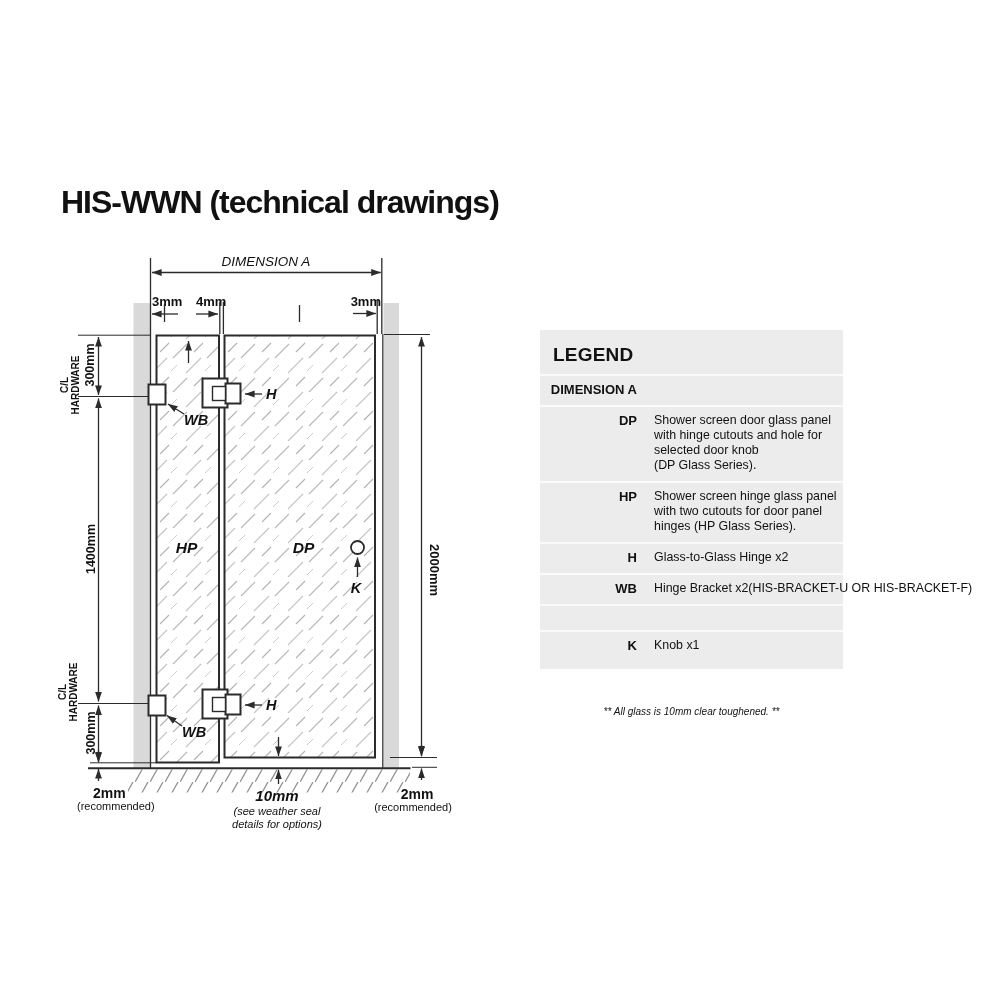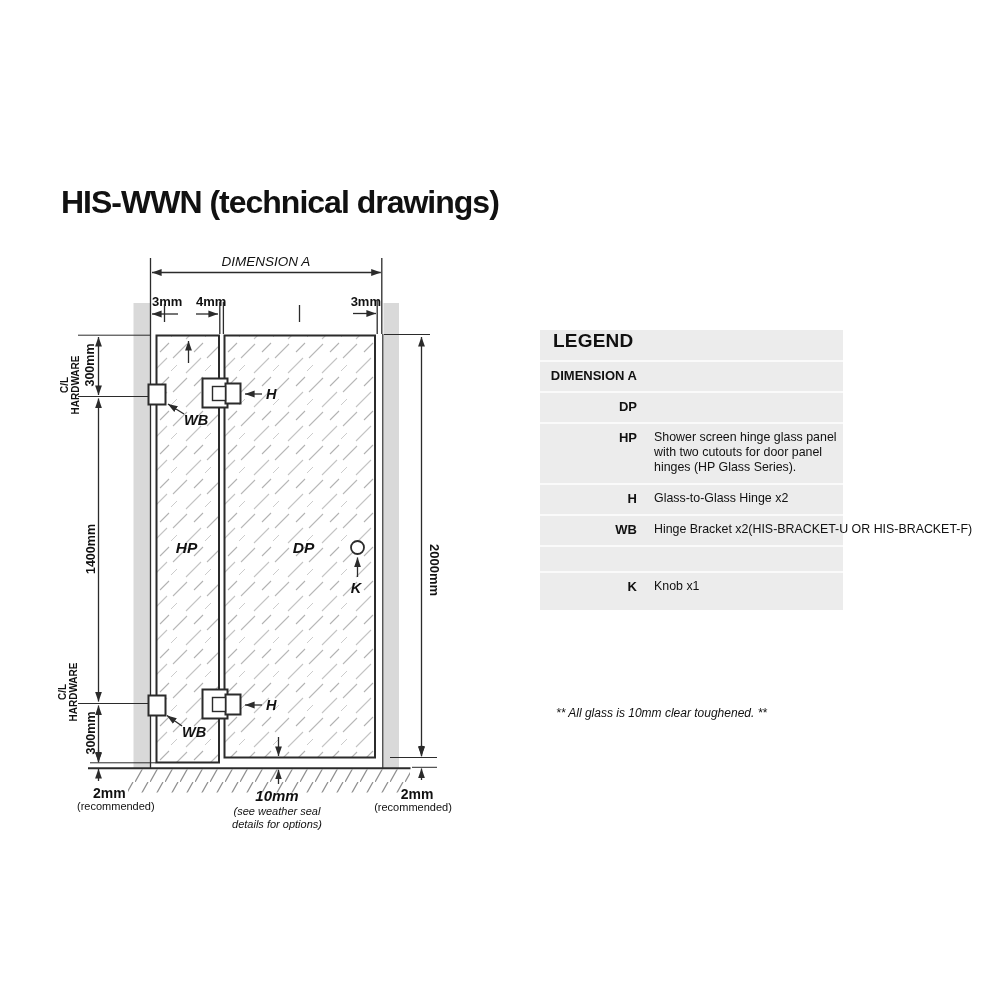--- a/index.html
+++ b/index.html
@@ -4,28 +4,28 @@
 <style>
   html,body{margin:0;padding:0;background:#fff;}
   #page{position:relative;width:1000px;height:1000px;background:#fff;overflow:hidden;
         font-family:"Liberation Sans", sans-serif;color:#111;}
   #title{position:absolute;left:61px;top:184px;font-size:32px;font-weight:bold;
          letter-spacing:-1px;white-space:nowrap;text-align:center;}
   #drawing{position:absolute;left:55px;top:245px;}
   
   #legend{position:absolute;left:540px;top:330px;width:303px;background:#ececec;
           padding-bottom:8px;}
-  #legend .heading{font-size:19px;font-weight:bold;padding:0 0 8px 13px;letter-spacing:0.2px;}
+  #legend .heading{font-size:19px;font-weight:bold;padding:14px 0 8px 13px;letter-spacing:0.2px;}
   #legend .lrow{display:flex;border-top:2px solid #fafafa;padding:6px 0 8px 0;}
   #legend .lrow.empty{height:10px;}
   #legend .term{flex:0 0 97px;text-align:right;font-size:13px;font-weight:bold;line-height:15px;}
   #legend .desc{margin-left:17px;font-size:12.4px;line-height:15px;white-space:pre-line;}
   #legend .lrow.nowrap .desc{white-space:nowrap;}
-  #footnote{position:absolute;left:510px;top:706px;width:303px;text-align:center;
-            font-size:12px;font-style:italic;white-space:nowrap;}
+  #footnote{position:absolute;left:540px;top:706px;width:303px;text-align:center;
+            font-size:10px;font-style:italic;white-space:nowrap;}
   
   svg text{fill:#111;}
   .stroke{stroke:#2b2b2b;fill:none;}
 </style>
 </head>
 <body>
 <div id="page">
 
 <div id="title">HIS-WWN (technical drawings)</div>
 
@@ -144,20 +144,24 @@
   <text x="303.5" y="553" text-anchor="middle" font-size="15.5" font-style="italic" font-weight="bold">DP</text>
 </svg>
 
 <div id="legend">
   <div class="heading">LEGEND</div>
   <div class="lrow">
     <div class="term">DIMENSION A</div>
   </div>
   <div class="lrow">
     <div class="term">DP</div>
+    <div class="desc">Shower screen door glass panel
+with hinge cutouts and hole for
+selected door knob
+(DP Glass Series).</div>
   </div>
   <div class="lrow">
     <div class="term">HP</div>
     <div class="desc">Shower screen hinge glass panel
 with two cutouts for door panel
 hinges (HP Glass Series).</div>
   </div>
   <div class="lrow">
     <div class="term">H</div>
     <div class="desc">Glass-to-Glass Hinge x2</div>

